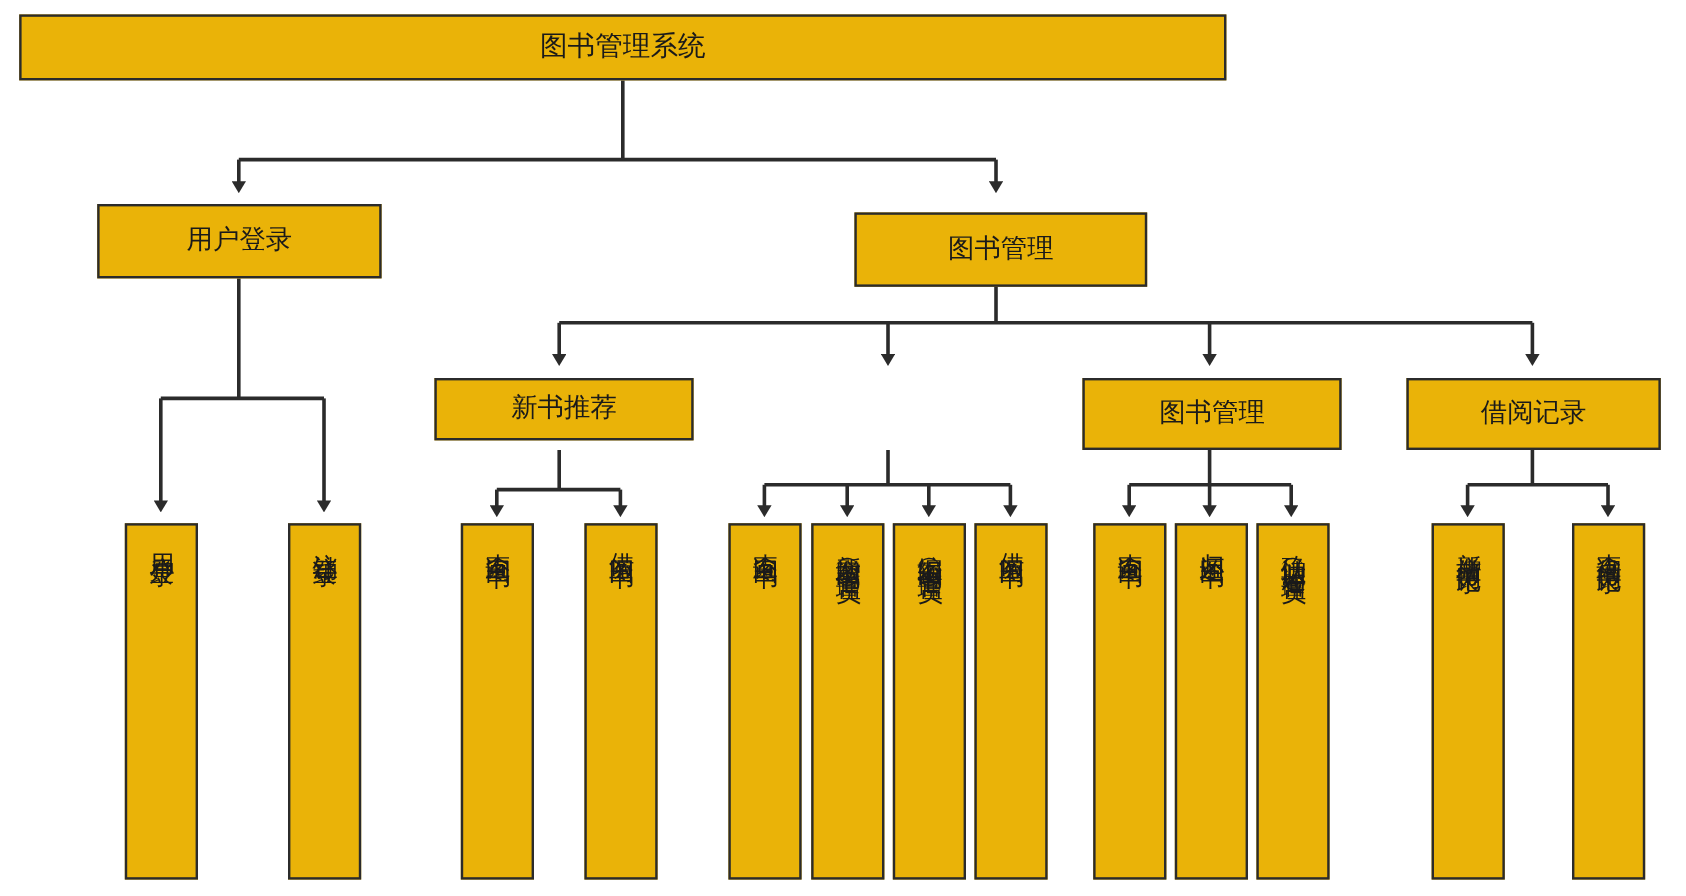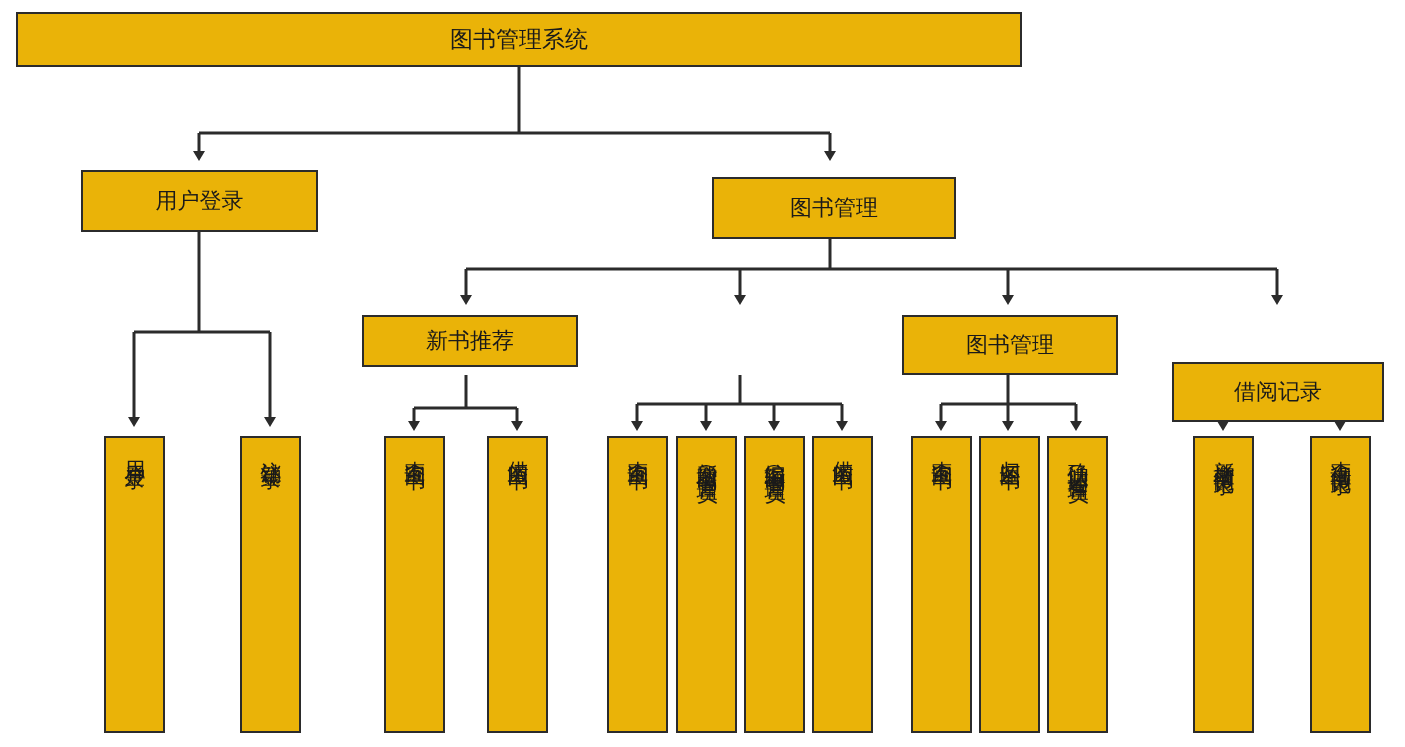--- a/index.html
+++ b/index.html
@@ -135,21 +135,21 @@
   <div class="node node-l2" style="left:712px; top:177px; width:244px; height:62px;">
     <span class="label">图书管理</span>
   </div>
 
   <div class="node node-l3" style="left:362px; top:315px; width:216px; height:52px;">
     <span class="label">新书推荐</span>
   </div>
   <div class="node node-l3" style="left:902px; top:315px; width:216px; height:60px;">
     <span class="label">图书管理</span>
   </div>
-  <div class="node node-l3" style="left:1172px; top:315px; width:212px; height:60px;margin-top:47px;">
+  <div class="node node-l3" style="left:1172px; top:315px; width:212px; height:60px;">
     <span class="label">借阅记录</span>
   </div>
 
   <div class="node node-leaf" style="left:104px; top:436px; width:61px; height:297px;">
     <span class="label">用户登录</span>
   </div>
   <div class="node node-leaf" style="left:240px; top:436px; width:61px; height:297px;">
     <span class="label">注销登录</span>
   </div>
 

